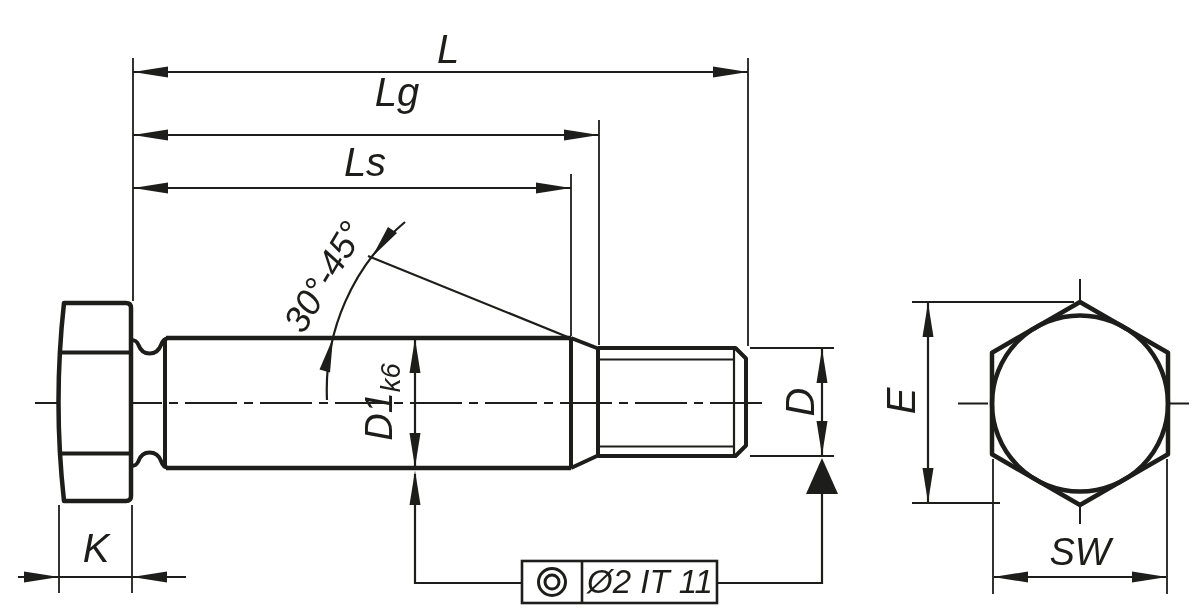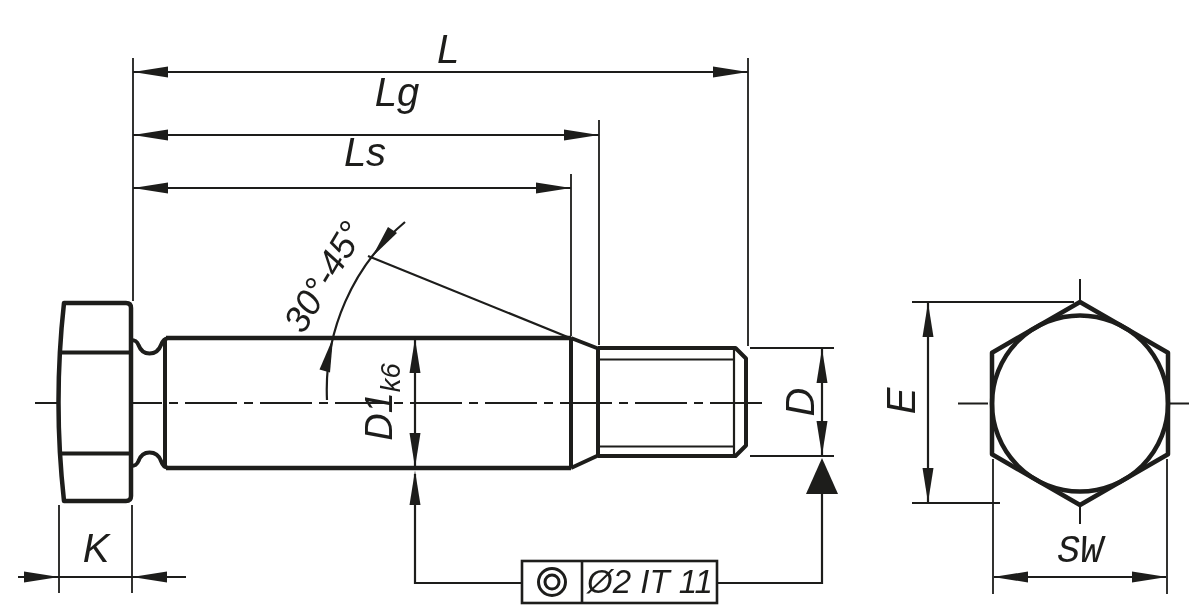--- a/index.html
+++ b/index.html
@@ -28,21 +28,21 @@
     font-style:italic;
     font-size:40px;
     color:#1d1d1b;
     white-space:nowrap;
     line-height:1;
     letter-spacing:0px;
   }
   .lbl.rot   {transform:translate(-50%,-50%) rotate(-90deg);}
   .lbl.angle {font-size:36px;transform:translate(-50%,-50%) rotate(-59deg);}
   .lbl.tol   {font-size:33px;}
-  .lbl.sw    {font-size:38px;font-family:Liberation Mono, monospace;}
+  .lbl.sw    {font-size:38px;}
   .lbl sub{font-size:0.72em;line-height:1;}
 </style>
 </head>
 <body>
 
 <div id="stage">
 
   <svg width="1200" height="614" viewBox="0 0 1200 614">
 
     <g>
@@ -150,21 +150,21 @@
         <polygon class="ah" points="993,577 1028,571.5 1028,582.5"></polygon>
         <polygon class="ah" points="1167,577 1132,571.5 1132,582.5"></polygon>
       </g>
     </g>
   </svg>
 
   <div class="lbl" style="left:448px;top:49px;">L</div>
 
   <div class="lbl" style="left:397px;top:92px;">Lg</div>
 
-  <div class="lbl" style="left:365px;top:152px;">Ls</div>
+  <div class="lbl" style="left:365px;top:162px;">Ls</div>
 
   <div class="lbl angle" style="left:324px;top:277px;">30°-45°</div>
 
   <div class="lbl rot" style="left:382px;top:402px;font-size:38px;"><span>D1</span><sub>k6</sub></div>
 
   <div class="lbl rot" style="left:800px;top:402px;">D</div>
 
   <div class="lbl" style="left:96px;top:548px;">K</div>
 
   <div class="lbl tol" style="left:650px;top:581px;">Ø2 IT 11</div>

